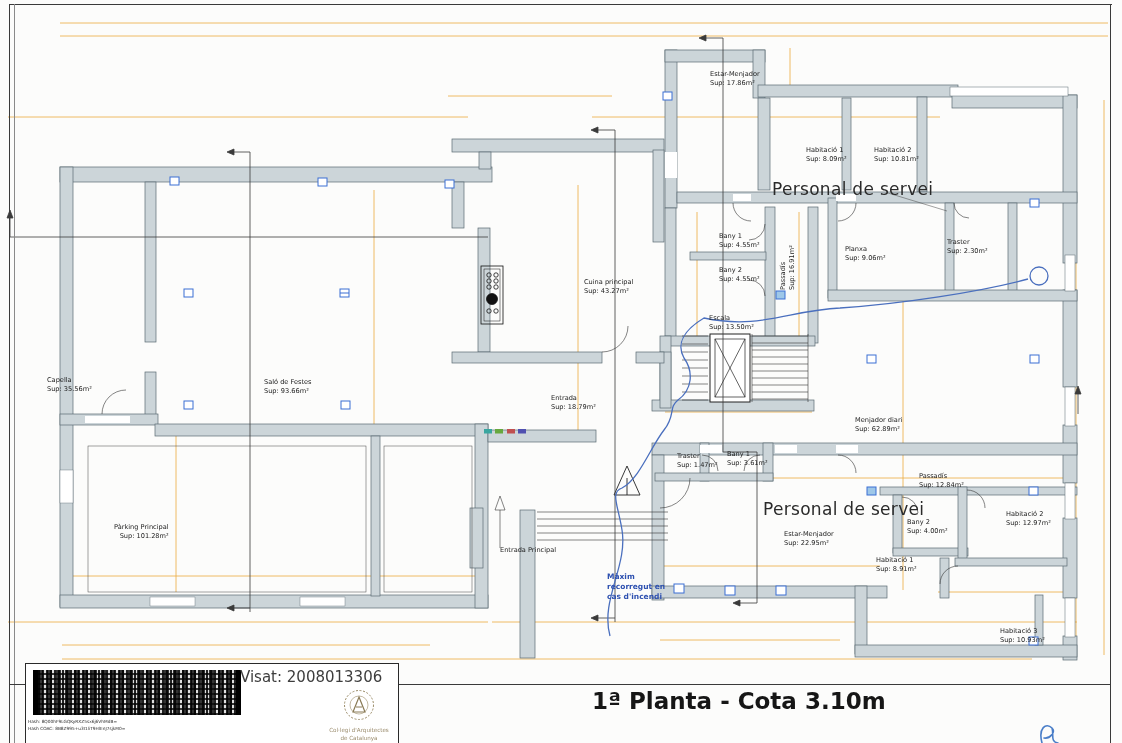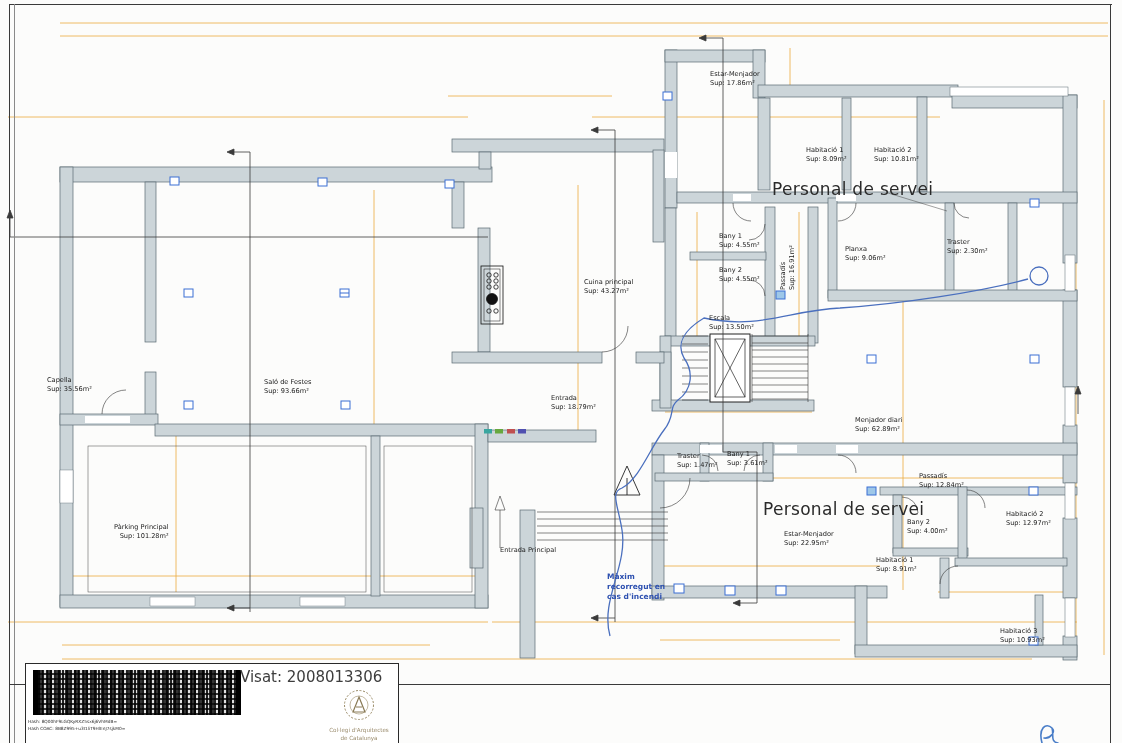--- a/index.html
+++ b/index.html
@@ -545,18 +545,19 @@
         <circle cx="17" cy="17" r="14.5" fill="none" stroke="#9a8b67" stroke-width="1" stroke-dasharray="2 1.6"></circle>
         <circle cx="17" cy="17" r="9" fill="none" stroke="#9a8b67" stroke-width="0.6"></circle>
         <polygon points="17,9 23,24 11,24" fill="none" stroke="#8a7b57" stroke-width="1.2"></polygon>
         <line x1="14" y1="19" x2="20" y2="19" stroke="#8a7b57" stroke-width="1"></line>
       </svg>
       <div class="cap">Col·legi d'Arquitectes</div>
       <div class="cap">de Catalunya</div>
     </div>
   </div>
 
+  <div class="plan-title">1ª Planta - Cota 3.10m</div>
 
   <svg class="pen" width="60" height="31" viewBox="0 0 60 31">
     <path d="M 22,31 C 18,16 26,10 32,16 C 36,20 30,27 24,26 M 32,16 C 34,22 30,30 38,31" fill="none" stroke="#4a7ec8" stroke-width="1.6" stroke-linecap="round"></path>
   </svg>
 
 </div>
 
 </body></html>

